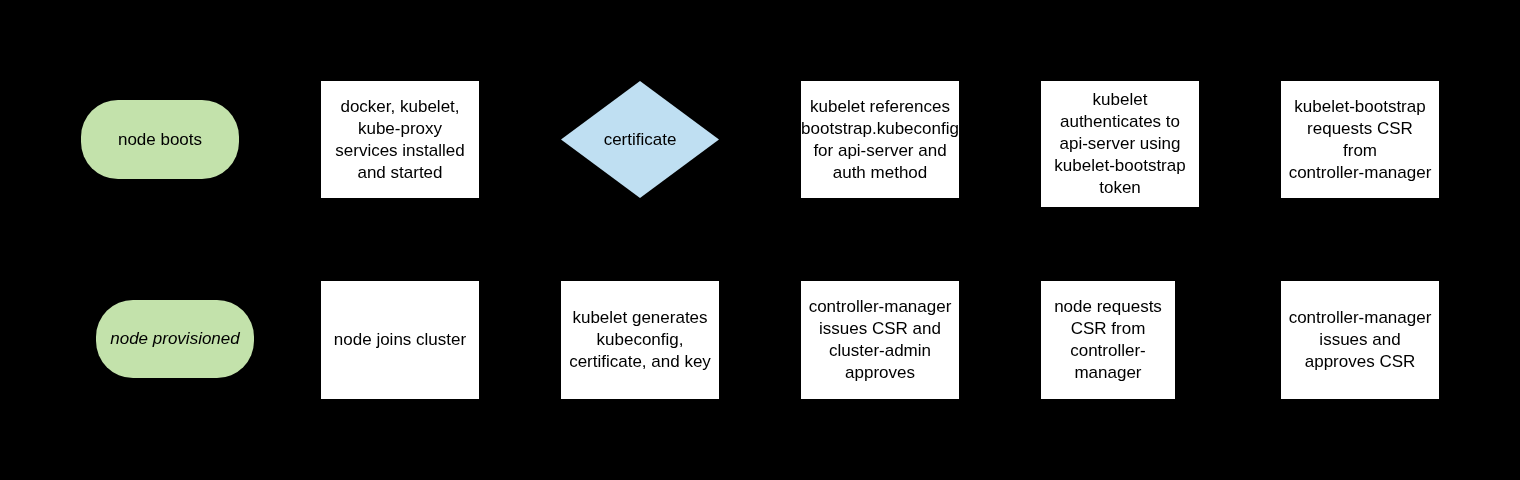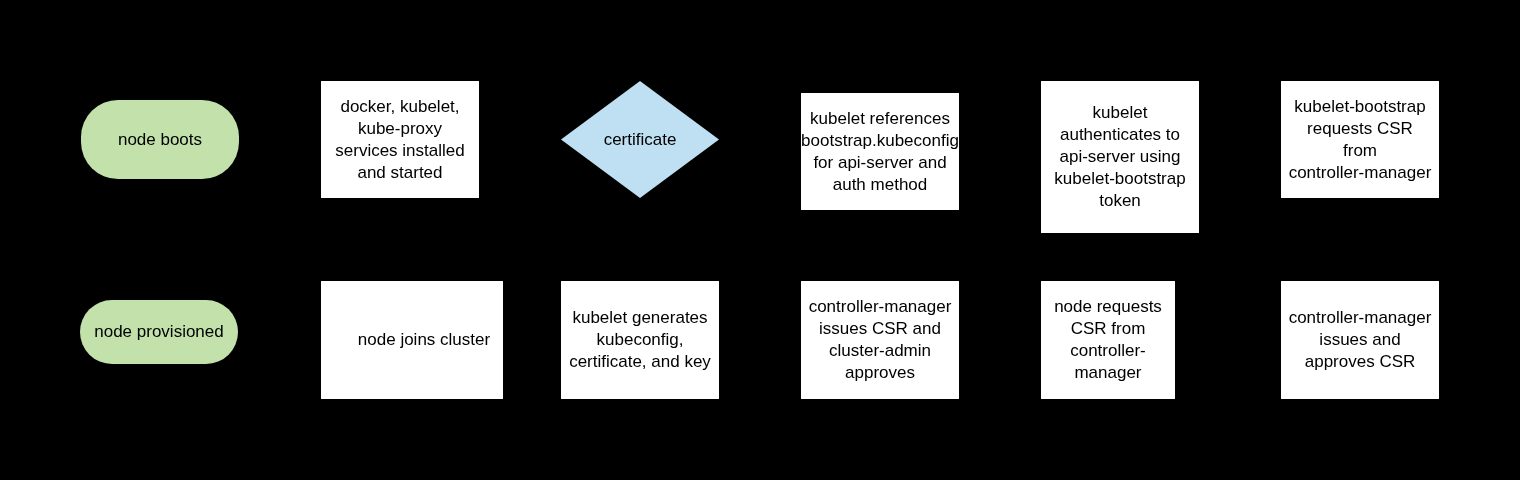--- a/index.html
+++ b/index.html
@@ -32,27 +32,27 @@
   .terminator{background:var(--terminator-fill);border-radius:37px;}
   .decision{
     background:var(--decision-fill);
     clip-path:polygon(50% 0%,100% 50%,50% 100%,0% 50%);
   }
 
   
   #n-node-boots        {left:81px;  top:100px; width:158px; height:79px;}
   #n-services          {left:321px; top:81px;  width:158px; height:117px;}
   #n-kubeconfig        {left:561px; top:81px;  width:158px; height:117px;}
-  #n-references        {left:801px; top:81px;  width:158px; height:117px;margin-top:12px;}
-  #n-authenticates     {left:1041px;top:81px;  width:158px; height:152px;}
+  #n-references        {left:801px; top:81px;  width:158px; height:117px;}
+  #n-authenticates     {left:1041px;top:81px;  width:158px; height:126px;}
   #n-bootstrap-csr     {left:1281px;top:81px;  width:158px; height:117px;}
 
   
-  #n-node-provisioned  {left:80px;  top:300px; width:158px; height:64px;}
-  #n-joins-cluster     {left:321px; top:281px; width:158px; height:118px;padding-left:24px;}
+  #n-node-provisioned  {left:96px;  top:300px; width:158px; height:78px;font-style:italic;}
+  #n-joins-cluster     {left:321px; top:281px; width:158px; height:118px;}
   #n-generates         {left:561px; top:281px; width:158px; height:118px;}
   #n-cm-issues-admin   {left:801px; top:281px; width:158px; height:118px;}
   #n-node-requests     {left:1041px;top:281px; width:134px; height:118px;}
   #n-cm-issues-approves{left:1281px;top:281px; width:158px; height:118px;}
 </style>
 </head>
 <body>
 
 <div class="canvas">
 

